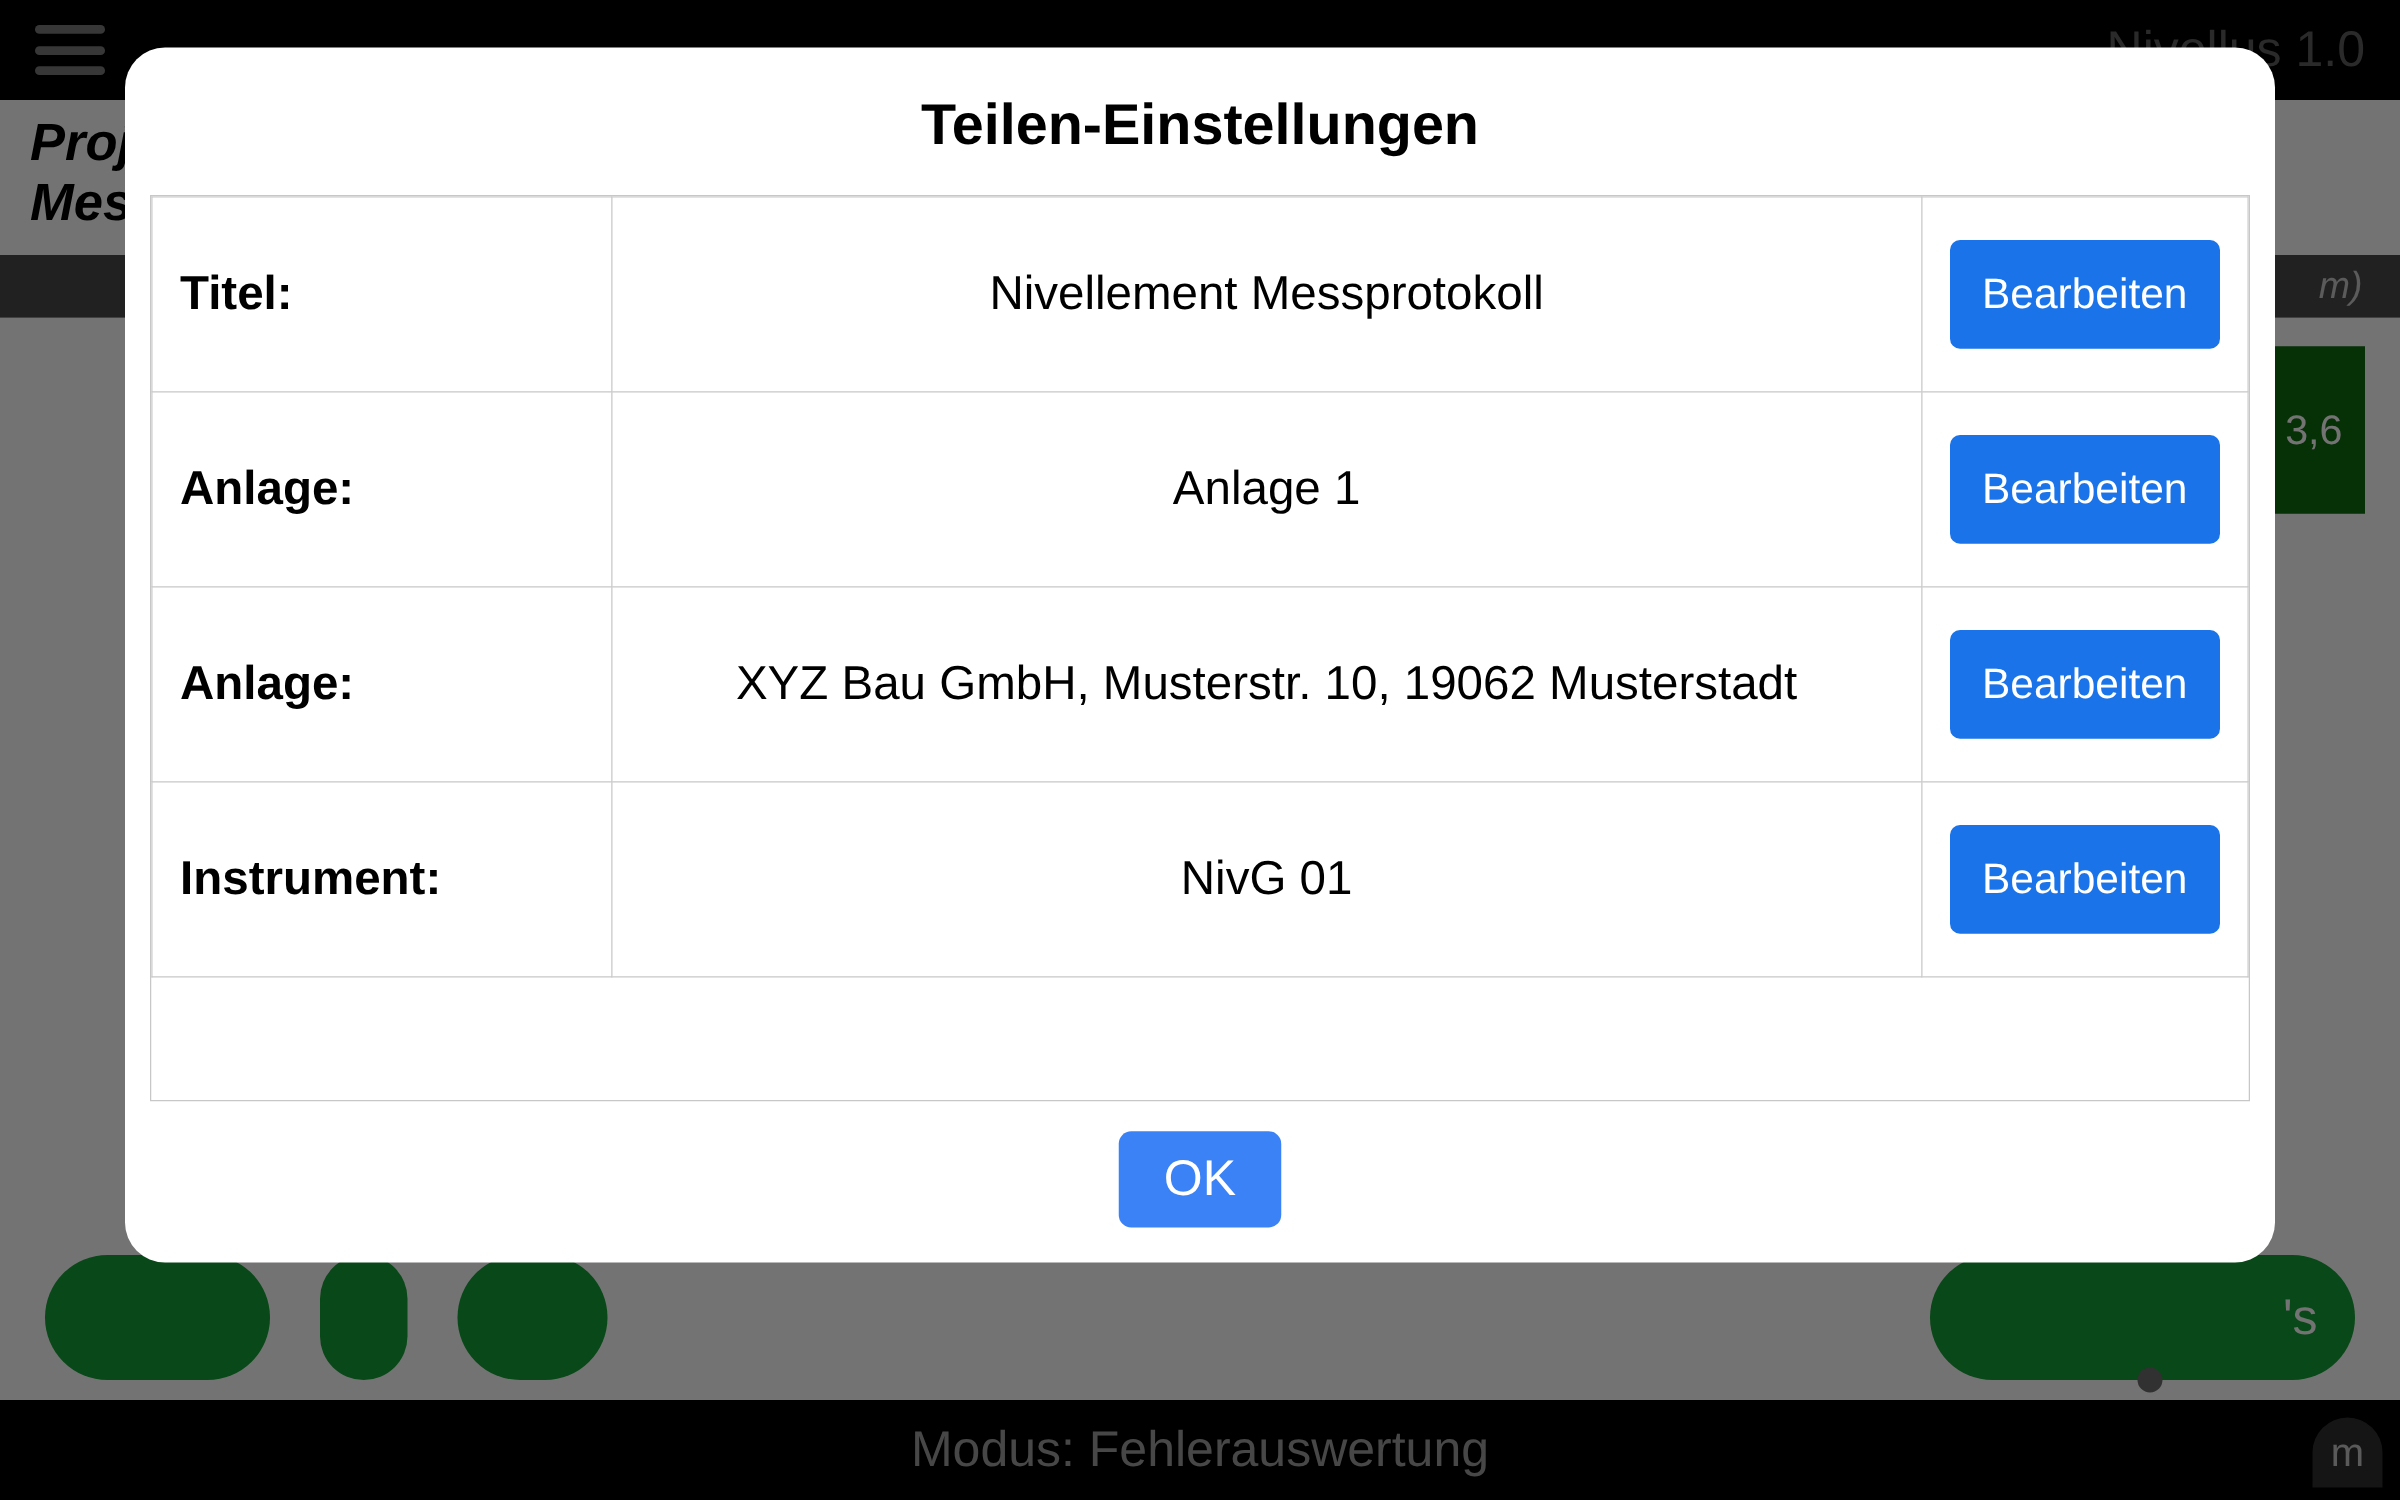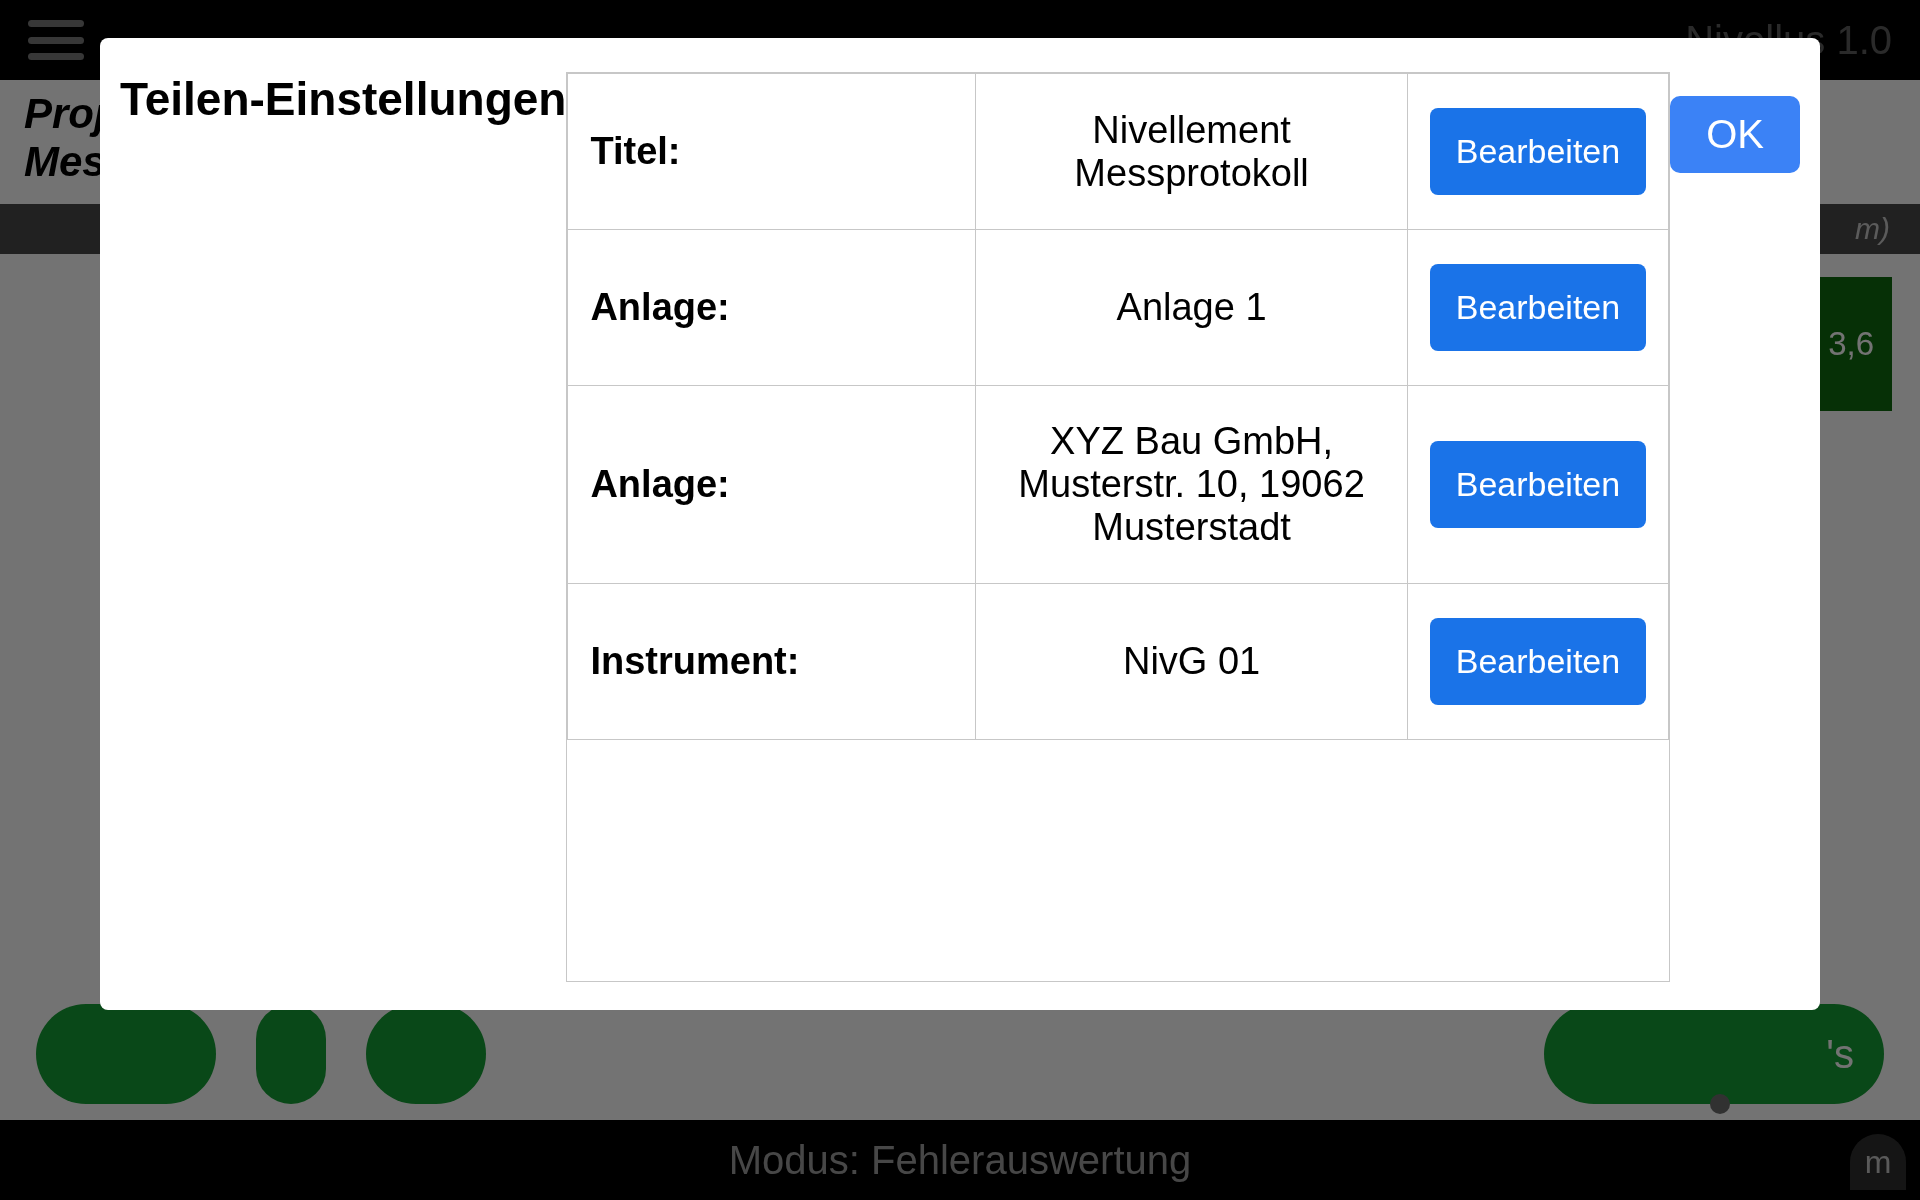--- a/index.html
+++ b/index.html
@@ -21,27 +21,27 @@
   .bg-pill { background:#169f35; height:100px; border-radius:50px; }
   .bg-status { position:absolute; left:0; right:0; bottom:0; height:80px; background:#000; display:flex; align-items:center; justify-content:center; color:#9d9d9d; font-size:40px; }
   .bg-m-badge { position:absolute; right:14px; bottom:10px; width:56px; height:56px; border-radius:28px 28px 0 0; background:#303030; color:#c8c8c8; display:flex; align-items:center; justify-content:center; font-size:32px; }
   .bg-dot { position:absolute; right:190px; bottom:86px; width:20px; height:20px; border-radius:50%; background:#6e6e6e; }
 
   
   .scrim { position:absolute; inset:0; background:rgba(0,0,0,0.55); }
 
   
   .dialog { position:absolute; left:100px; right:100px; top:38px; bottom:190px;
-            background:#fff; border-radius:8px; padding:34px 20px 28px;
-            display:flex; flex-direction:row; overflow:hidden; }
+            background:#fff; border-radius:32px; padding:34px 20px 28px;
+            display:flex; flex-direction:column; overflow:hidden; }
   .dialog-title { text-align:center; font-size:46px; font-weight:bold; color:#000; margin-bottom:30px; }
   .dialog-body { flex:1; overflow-y:auto; border:1px solid #c7c7c7; }
   .settings-table { width:100%; border-collapse:collapse; }
   .settings-table td { border:1px solid #c7c7c7; padding:34px 22px; font-size:38px; color:#000; vertical-align:middle; }
-  .settings-table td.label { font-weight:bold; width:408px; }
+  .settings-table td.label { font-weight:bold; width:368px; }
   .settings-table td.value { text-align:center; }
   .settings-table td.action { width:260px; text-align:center; }
   .edit-btn { background:#1a73e8; color:#fff; border:none; border-radius:8px;
               font-size:34px; padding:24px 26px; cursor:pointer; }
   .dialog-footer { text-align:center; padding-top:24px; }
   .ok-btn { background:#3b82f6; color:#fff; border:none; border-radius:10px;
             font-size:40px; font-weight:500; padding:16px 36px; cursor:pointer; }
 
   
   .dialog-body::-webkit-scrollbar { width:10px; }

